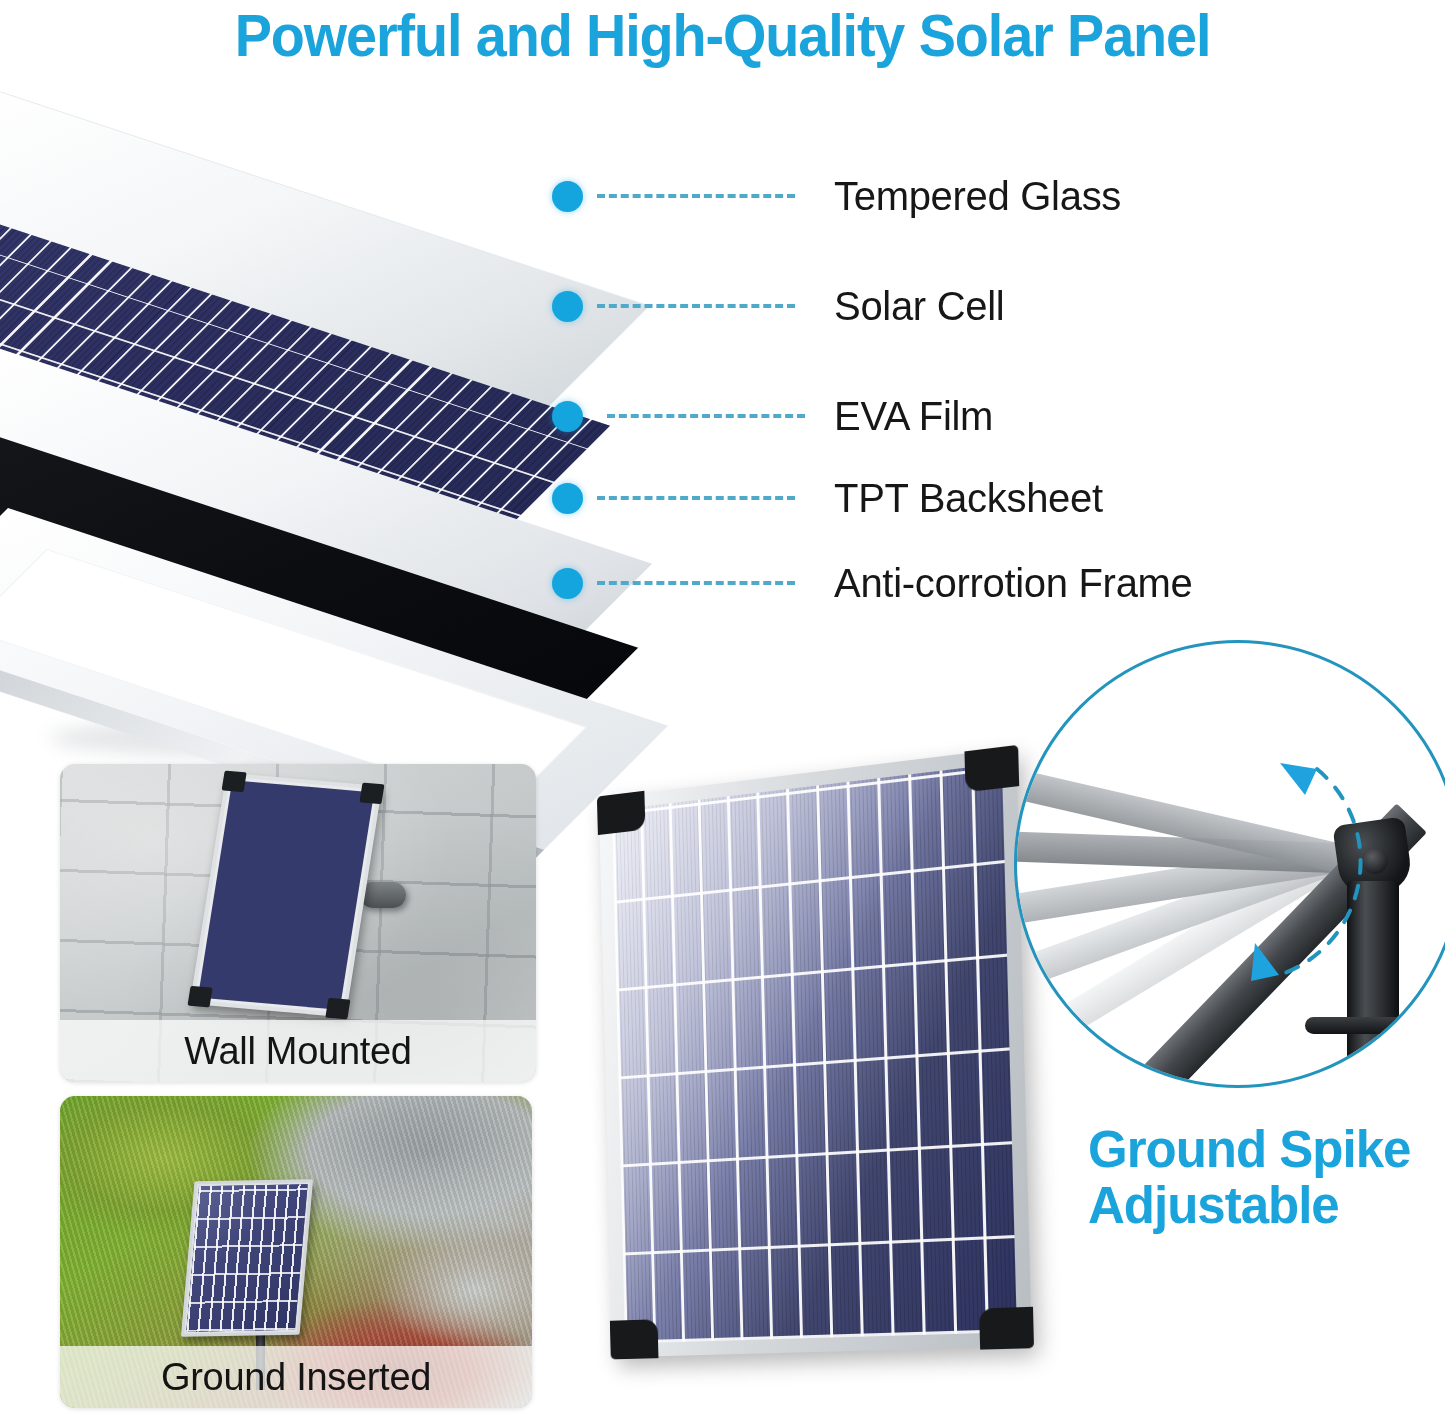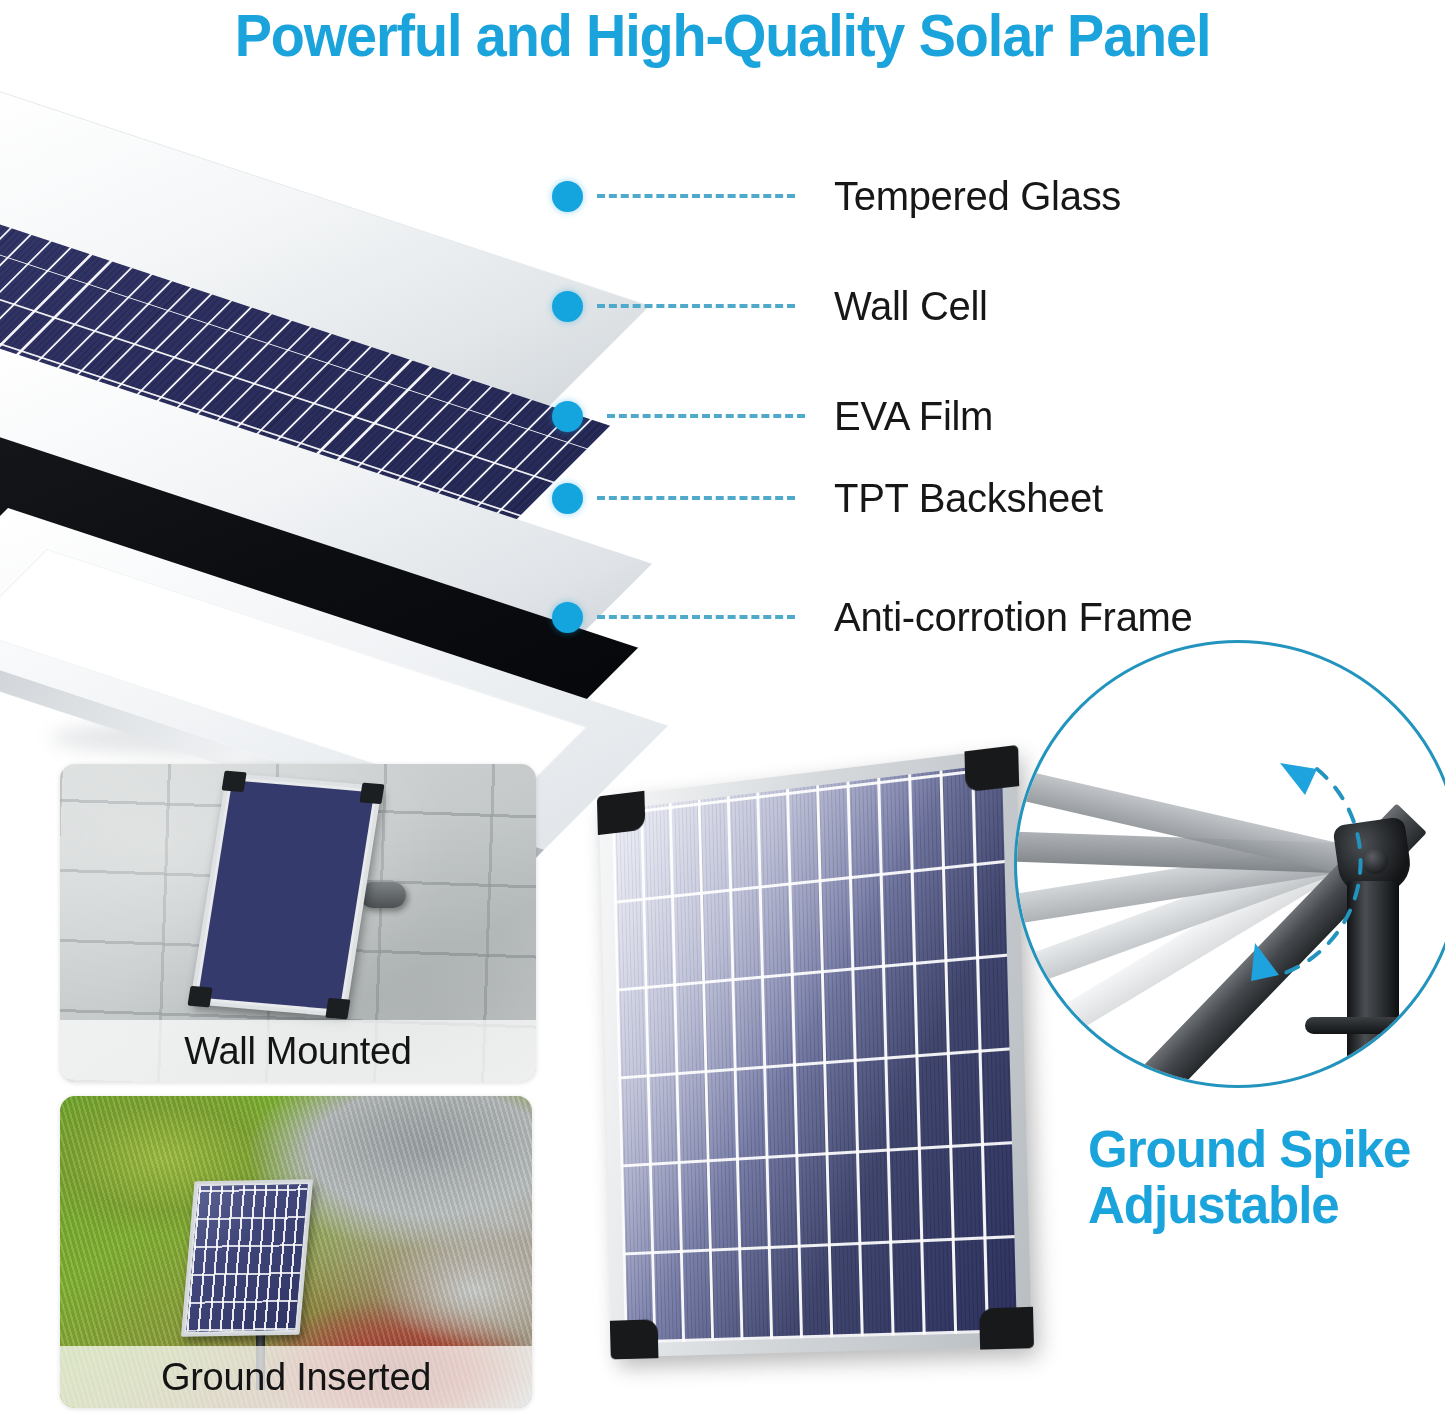--- a/index.html
+++ b/index.html
@@ -242,36 +242,36 @@
 
 <div class="callout" style="left:552px;top:173px;">
   <span class="dot"></span>
   <span class="dash" style="width:198px;"></span>
   <span class="clabel">Tempered Glass</span>
 </div>
 
 <div class="callout" style="left:552px;top:283px;">
   <span class="dot"></span>
   <span class="dash" style="width:198px;"></span>
-  <span class="clabel">Wall Cell</span>
+  <span class="clabel">Solar Cell</span>
 </div>
 
 <div class="callout" style="left:552px;top:393px;gap:10px;">
   <span class="dot"></span>
   <span class="dash" style="width:198px;"></span>
   <span class="clabel">EVA Film</span>
 </div>
 
 <div class="callout" style="left:552px;top:475px;">
   <span class="dot"></span>
   <span class="dash" style="width:198px;"></span>
   <span class="clabel">TPT Backsheet</span>
 </div>
 
-<div class="callout" style="left:552px;top:560px;margin-top:34px;">
+<div class="callout" style="left:552px;top:560px;">
   <span class="dot"></span>
   <span class="dash" style="width:198px;"></span>
   <span class="clabel">Anti-corrotion Frame</span>
 </div>
 
 <div id="wallcard" class="card">
   <div id="wallscene"></div>
   <div id="wallmount"></div>
   <div id="wallpanel">
     <div class="grid"></div>

